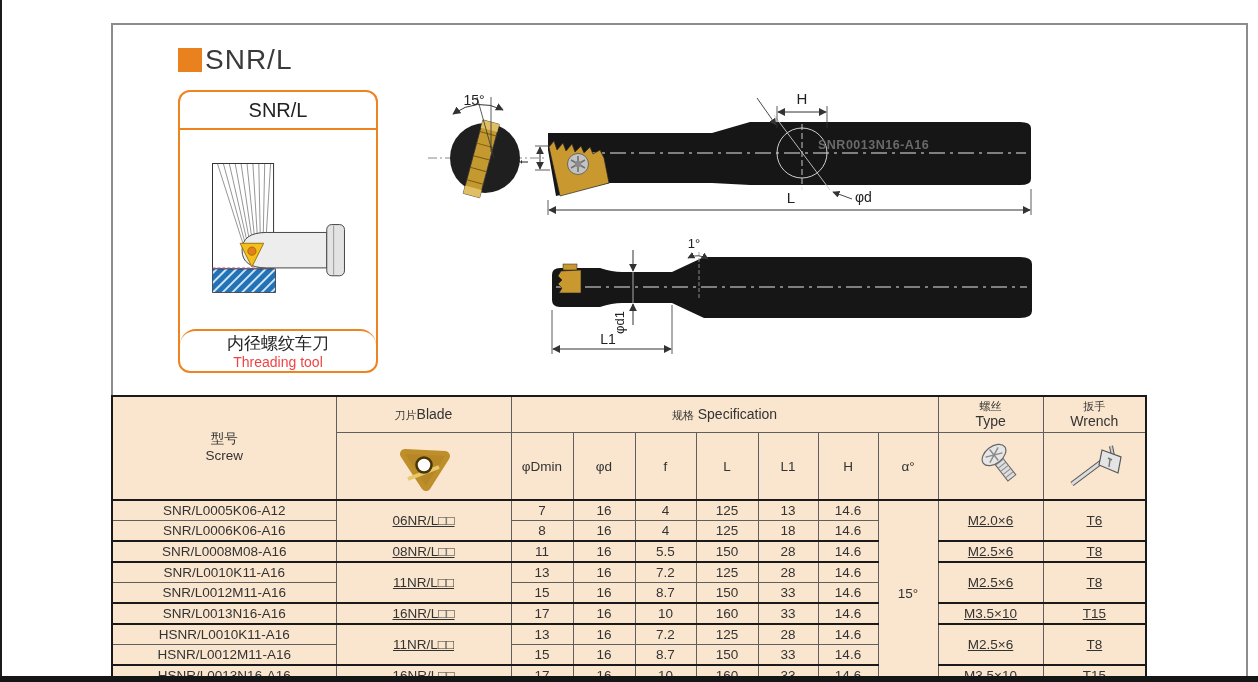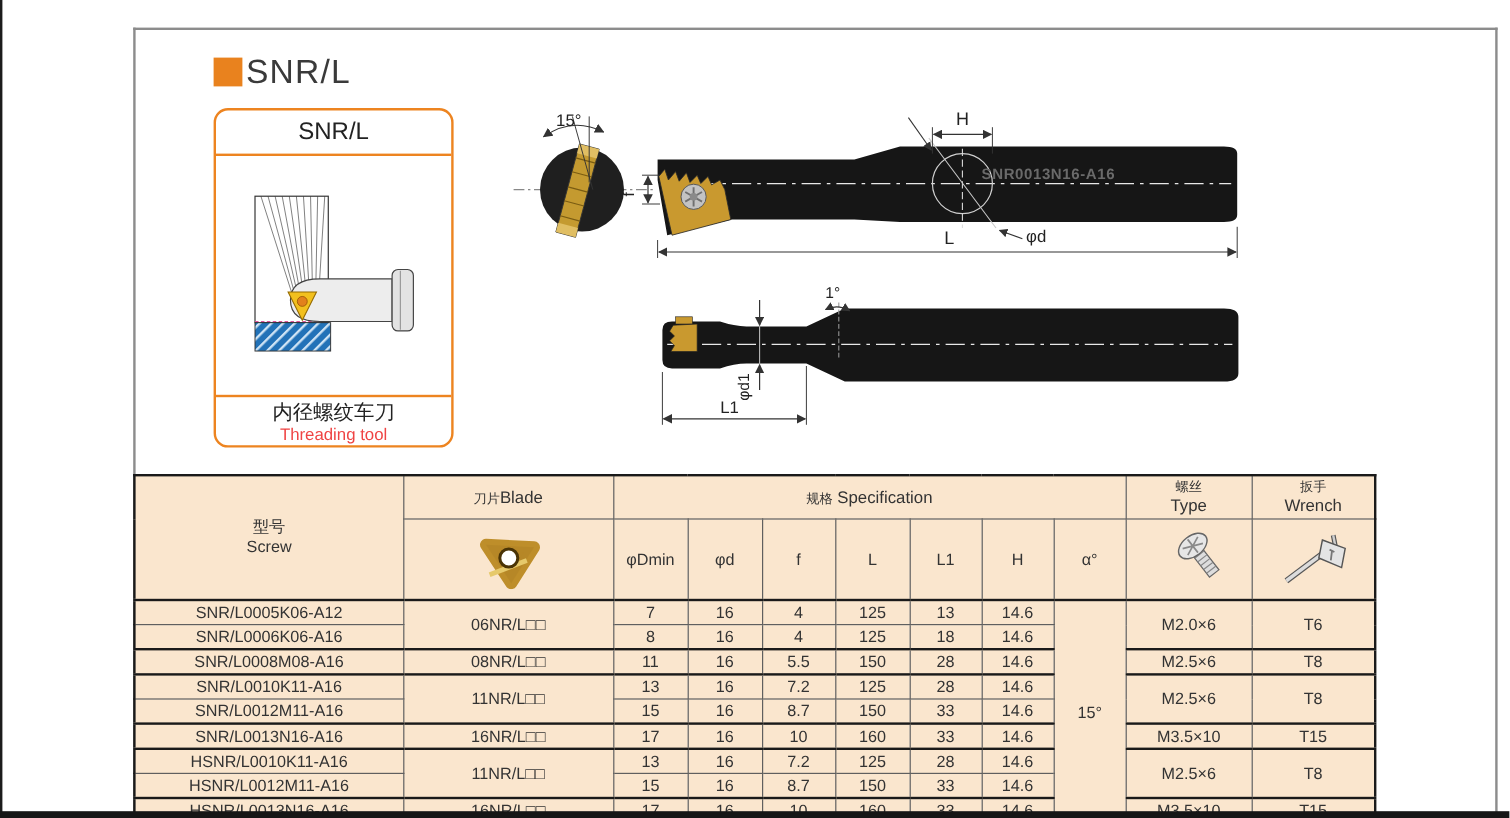--- a/index.html
+++ b/index.html
@@ -14,38 +14,38 @@
   
   .main-title{position:absolute;left:178px;top:44px;display:flex;align-items:center;}
   .title-square{width:24px;height:24px;background:#E9821E;margin-right:3px;}
   .title-text{font-size:28px;color:#3a3a3a;letter-spacing:1px;}
   
   .info-card{position:absolute;left:178px;top:90px;width:200px;height:283px;
     border:2px solid #ED8420;border-radius:12px;background:#fff;box-sizing:border-box;}
   .card-title{height:36px;display:flex;align-items:center;justify-content:center;
     font-size:20px;color:#222;border-bottom:2px solid #ED8420;}
   .card-drawing{height:199px;position:relative;}
-  .card-caption{border-top:2px solid #ED8420;text-align:center;padding-top:3px;}
+  .card-caption{border-top:2px solid #ED8420;text-align:center;padding-top:3px;border-radius:16px;}
   .cap-cn{font-size:17px;color:#222;line-height:20px;}
   .cap-en{font-size:14px;color:#ef4444;line-height:17px;}
   
   .diagrams{position:absolute;left:410px;top:85px;width:660px;height:292px;}
   svg text{font-family:"Liberation Sans", sans-serif;}
   
   table.spec{position:absolute;left:111px;top:395px;width:1034px;border-collapse:collapse;
     table-layout:fixed;border:2px solid #1a1a1a;}
   table.spec td{border:1px solid #5f5f5f;padding:0;text-align:center;vertical-align:middle;
     font-size:13.5px;color:#333;background:#FAE6CE;}
   table.spec tr.h1 td{height:35px;}
   table.spec tr.h2 td{height:66px;margin-left:12px;}
   table.spec tr.dr td{height:19px;}
   td.hdr{background:#ED8420;color:#fff;font-size:15px;line-height:1.15;}
   td.hdr .cn{font-size:11px;}
   td.hdr .en{font-size:14px;}
-  td.white{background:#fff;}
+  td.white{background:#fff;text-decoration:underline;}
   tr.grp td{border-top:2px solid #1a1a1a;}
   td.typehdr{background:#ED8420;color:#fff;font-size:16px;line-height:1.25;margin-top:40px;}
   .iconcell{display:flex;align-items:center;justify-content:center;height:100%;}
 </style>
 </head>
 <body>
 
 <div class="left-edge"></div>
 <div class="sheet"></div>
 

